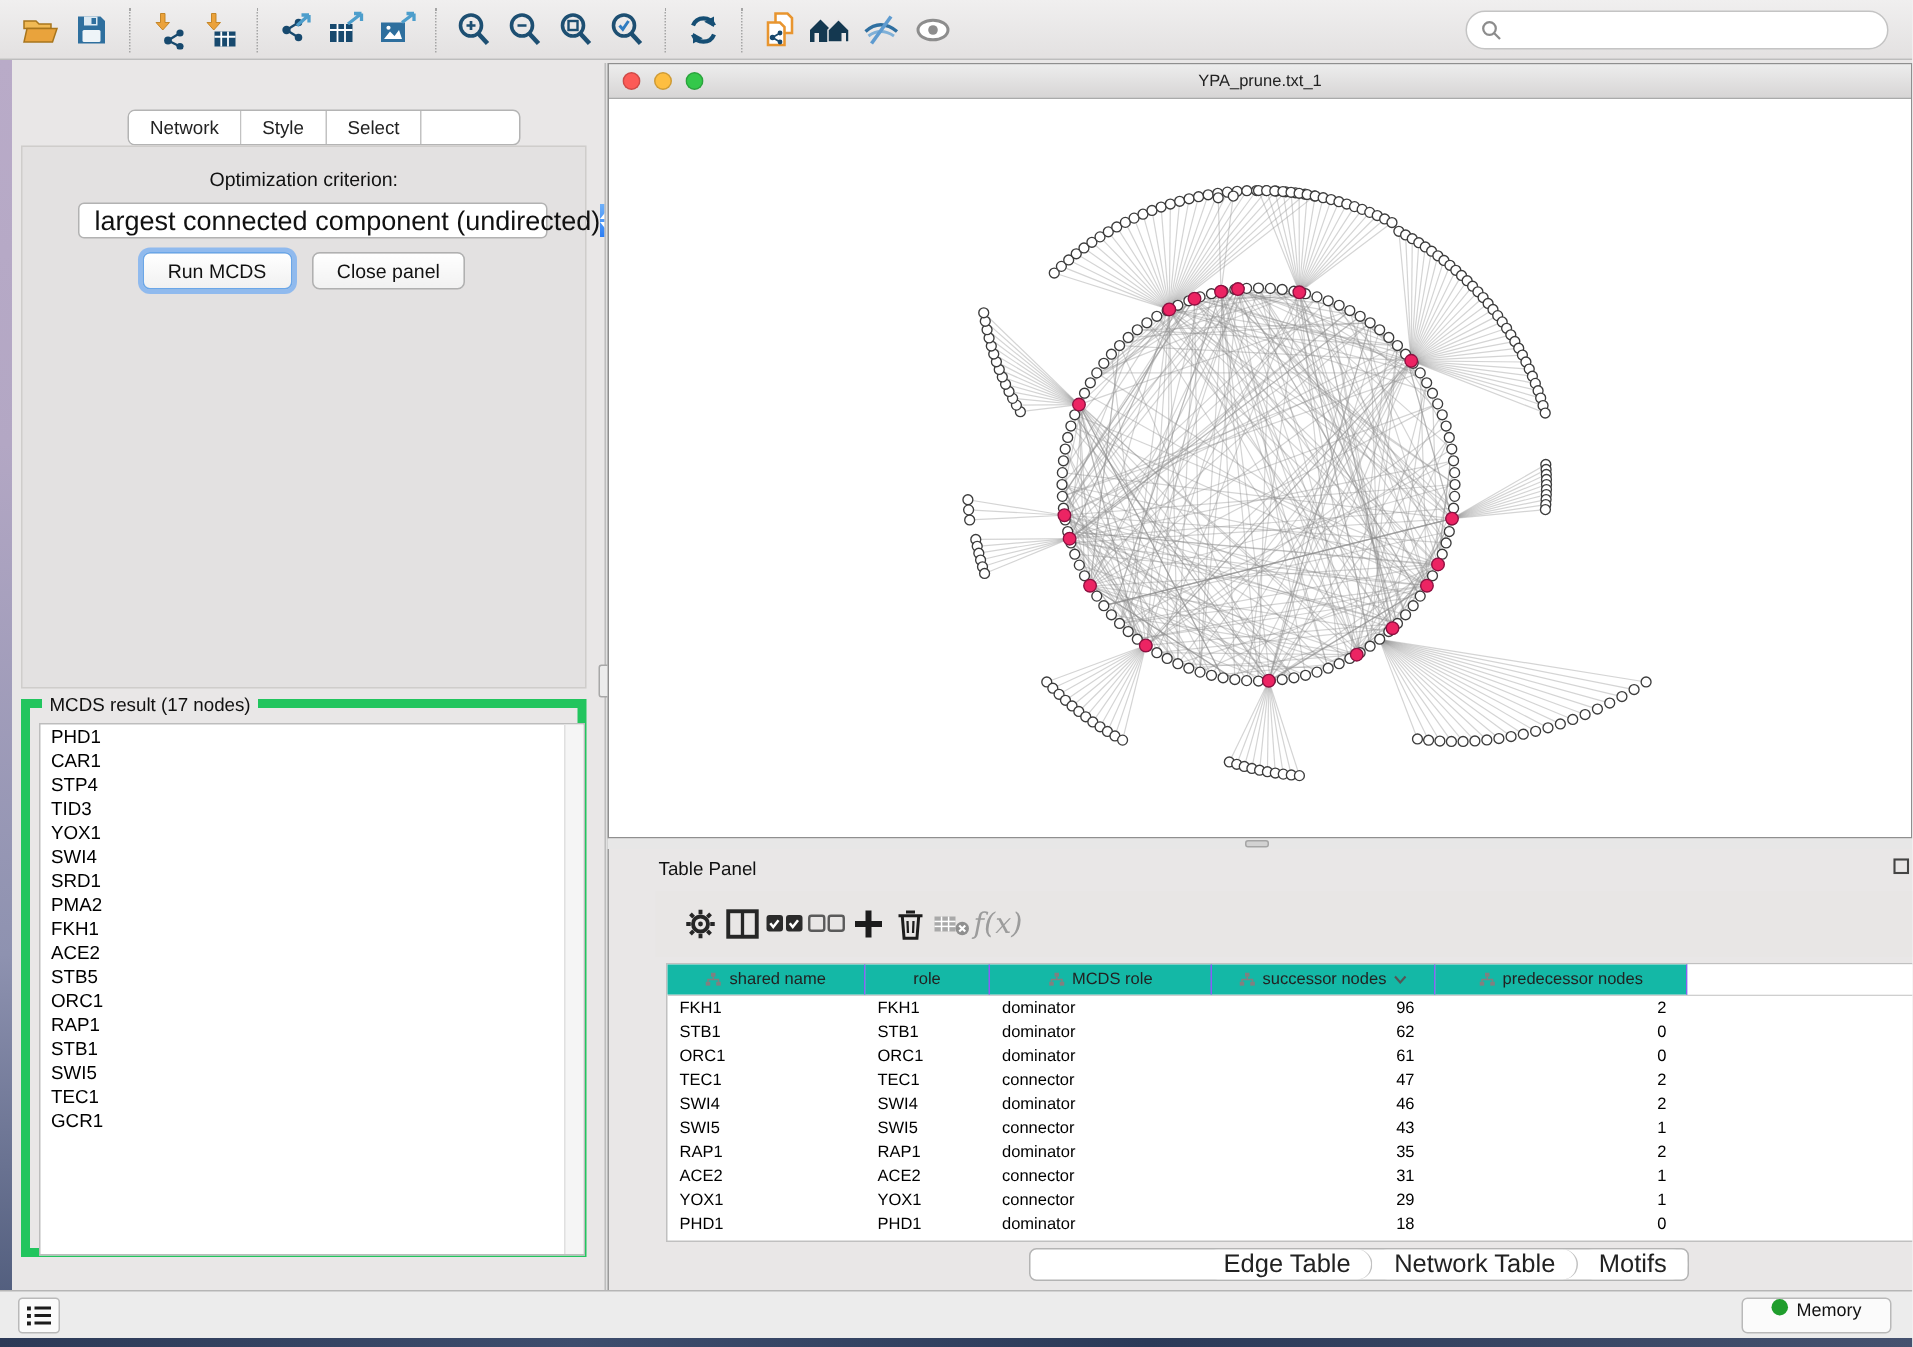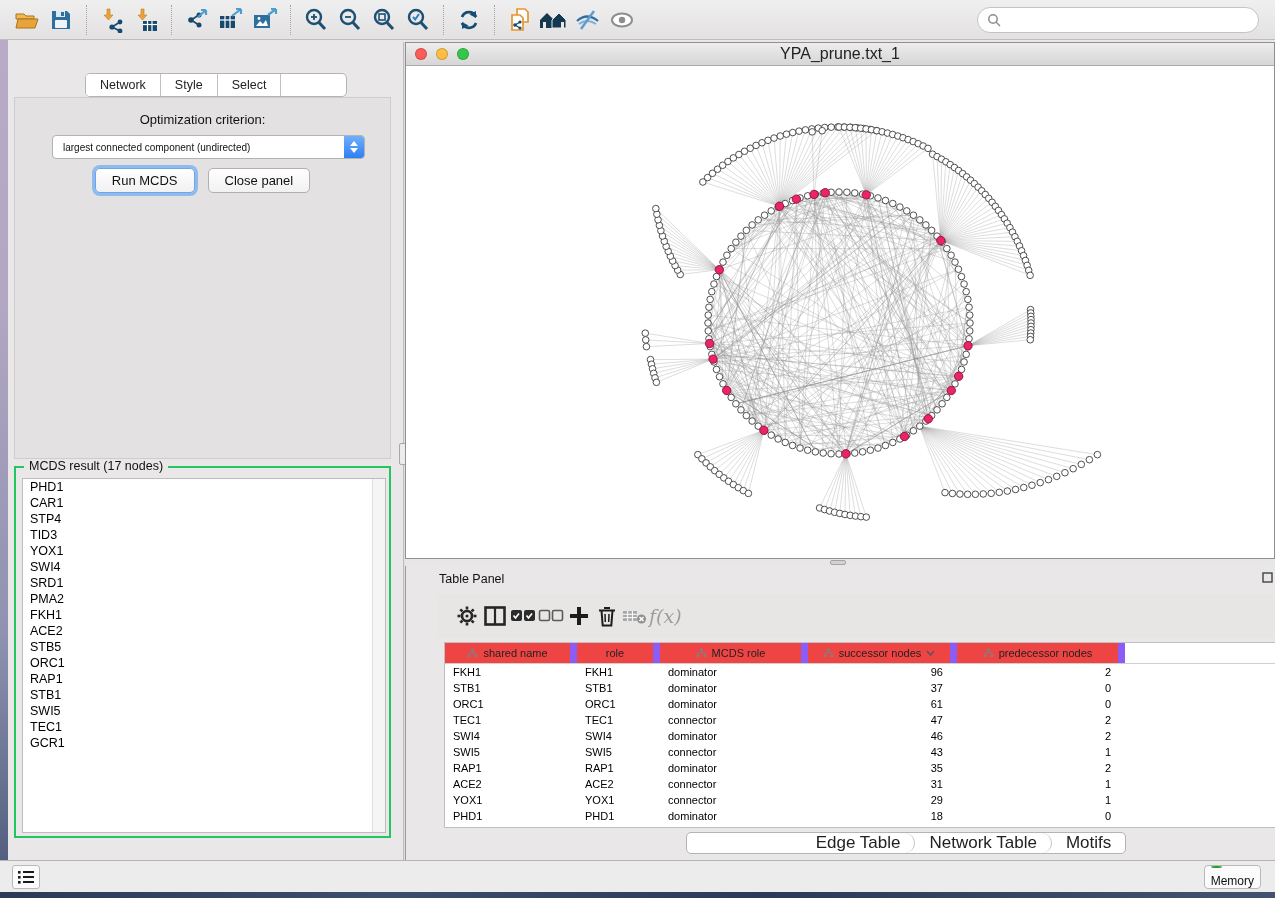--- a/index.html
+++ b/index.html
@@ -27,69 +27,69 @@
   .panel-titlebar { position:relative; height:26px; display:flex; align-items:center; padding:0 10px; }
   .panel-title { font-size:12.5px; color:#111; }
   .panel-ctrls { position:absolute; right:8px; top:6px; display:flex; gap:7px; align-items:center; }
   .tabsrow { position:absolute; left:77px; top:33px; height:24px; display:flex; border:1px solid #b4b4b4; border-radius:5px; overflow:hidden; background:#fff; }
   .seg { height:22px; display:flex; align-items:center; justify-content:center; font-size:12.5px; color:#222; background:#fff; border-right:1px solid #c2c2c2; padding:0 14px; }
   .seg:last-child { border-right:none; }
   .seg.active { background:#3b99fc; color:#fff;margin-top:37px; }
   .cp-inner { position:absolute; left:6px; top:57px; width:377px; height:362px; background:#e3e1e1; border:1px solid #cfcdcb; }
   .opt-label { margin-top:14px; text-align:center; font-size:13px; color:#111; }
   .dropdown { position:absolute; left:37px; top:37px; width:313px; height:24px; background:#fff; border:1px solid #b2b2b2; border-radius:4px; display:flex; align-items:center; }
-  .dropdown .val { flex:1; font-size:10px; padding-left:10px; color:#111; white-space:nowrap; }
+  .dropdown .val { flex:1; font-size:18px; padding-left:10px; color:#111; white-space:nowrap; }
   .dd-step { width:20px; height:22px; border-radius:0 3px 3px 0; background:linear-gradient(180deg,#6fb0f9,#2d7ff5); display:flex; flex-direction:column; align-items:center; justify-content:center; gap:2px; }
   .btnrow { position:absolute; left:0; top:70px; width:100%; display:flex; justify-content:center; gap:13px; }
   .pushbtn { height:25px; padding:0 16px; font-size:13px; color:#111; background:linear-gradient(180deg,#ffffff,#f1f1f1); border:1px solid #b0b0b0; border-radius:5px; display:flex; align-items:center; }
   .pushbtn.focused { box-shadow:0 0 0 3px rgba(77,155,250,.55); border-color:#6aa6e8; }
 
-  .mcds-group { position:absolute; left:6px; top:426px; width:377px; height:372px; border:2px solid #22c55e; }
+  .mcds-group { position:absolute; left:6px; top:426px; width:377px; height:372px; border:6px solid #22c55e; }
   .mcds-legend { position:absolute; left:8px; top:-9px; background:#e9e7e7; padding:0 5px; font-size:12.5px; color:#111; }
   .mcds-list { position:absolute; left:6px; top:10px; width:364px; height:355px; background:#fff; border:1px solid #bdbdbd; overflow:hidden; }
   .mcds-scroll { position:absolute; right:0; top:0; width:13px; height:100%; background:#f5f5f5; border-left:1px solid #e0e0e0; }
   .mcds-item { font-size:12.5px; line-height:16px; padding-left:7px; color:#000; }
 
   
   .vsplit { position:absolute; left:403px; top:42px; width:3px; height:818px; background:#e0e0e0; border-left:1px solid #bdbdbd; border-right:1px solid #9a9a9a; }
   .vsplit-handle { position:absolute; left:399px; top:443px; width:9px; height:22px; background:#ececec; border:1px solid #a8a8a8; border-radius:2px; }
   .hsplit { position:absolute; left:405px; top:559px; width:870px; height:7px; background:#e7e7e7; }
   .hsplit-handle { position:absolute; left:425px; top:1px; width:16px; height:5px; background:#d2d2d2; border:1px solid #a5a5a5; border-radius:2px; }
 
   
   .netframe { position:absolute; left:405px; top:42px; width:870px; height:517px; border:1px solid #8f8f8f; background:#fff; }
   .net-titlebar { height:23px; background:linear-gradient(180deg,#ededed,#d7d5d5); border-bottom:1px solid #aaa;
     display:flex; align-items:center; position:relative; }
   .lights { position:absolute; left:9px; top:5px; display:flex; gap:9px; }
   .light { width:12px; height:12px; border-radius:50%; border:1px solid rgba(0,0,0,.18); }
-  .net-title { width:100%; text-align:center; font-size:16px; color:#222; }
+  .net-title { width:100%; text-align:center; font-size:11px; color:#222; }
   .netcanvas { position:relative; width:868px; height:492px; background:#fff; overflow:hidden; }
 
   
   .tpanel { position:absolute; left:429px; top:566px; width:870px; height:294px; background:#e9e7e7; }
   .tp-toolbar { position:absolute; left:8px; top:28px; width:854px; height:44px; background:#e8e6e5; display:flex; align-items:center; padding-left:16px; }
   .tp-toolbar .tbtn { width:28px; }
   .fx { font-family:"DejaVu Serif", serif; font-style:italic; font-size:19px; color:#9c9c9c; }
   .ttable { position:absolute; left:15px; top:76px; width:847px; height:186px; background:#fff; border:1px solid #c0c0c0; }
   .thead { display:flex; height:21px; background:#f3f3f3; border-bottom:1px solid #cfcfcf; }
-  .th { display:flex; align-items:center; justify-content:center; gap:5px; font-size:11px; color:#222; border-right:7px solid #8b5cf6; background:#ef4444; }
+  .th { display:flex; align-items:center; justify-content:center; gap:5px; font-size:11px; color:#222; border-right:1px solid #8b5cf6; background:#14b8a6; }
   .c0{width:132px;} .c1{width:83px;} .c2{width:148px;} .c3{width:149px;} .c4{width:168px;justify-content:center;}
   .tbody { position:absolute; left:0; top:21px; width:831px; height:163px; overflow:hidden; }
   .trow { display:flex; height:16px; }
   .tcell { font-size:11px; line-height:16px; color:#000; padding-left:8px; white-space:nowrap; }
   .tcell.c3,.tcell.c4 { text-align:right; padding-right:14px; padding-left:0; }
   .tscroll { position:absolute; right:0; top:21px; width:14px; height:163px; background:#fafafa; border-left:1px solid #e0e0e0; }
   .tthumb { position:absolute; left:3px; top:4px; width:8px; height:88px; background:#b9b9b9; border-radius:4px; }
   .bottom-tabs { position:absolute; left:257px; top:266px; display:flex; border:1px solid #b4b4b4; border-radius:5px; overflow:hidden; background:#fff; height:22px; }
   .bottom-tabs .seg { height:20px; font-size:17px;border-radius:10px; }
 
   
   .statusbar { position:absolute; left:0; top:860px; width:1275px; height:32px; background:#ececec; border-top:1px solid #b5b5b5; }
   .sb-left { position:absolute; left:12px; top:4px; width:28px; height:24px; background:#fbfbfb; border:1px solid #b9b9b9; border-radius:3px; display:flex; align-items:center; justify-content:center; }
-  .sb-mem { position:absolute; right:14px; top:4px; height:24px; padding:0 6px; background:#fbfbfb; border:1px solid #b9b9b9; border-radius:4px; display:flex; align-items:flex-start; gap:6px; font-size:12px; color:#111;flex-direction:column; }
+  .sb-mem { position:absolute; right:14px; top:4px; height:24px; padding:0 19px; background:#fbfbfb; border:1px solid #b9b9b9; border-radius:4px; display:flex; align-items:flex-start; gap:6px; font-size:12px; color:#111; }
   .memdot { width:11px; height:11px; border-radius:50%; background:#1f9d2c; }
 </style>
 </head>
 <body>
 
 <div class="screen">
 
   <div class="toolbar">
     <div class="tbtn">
       <svg width="26" height="24" viewBox="0 0 26 24">
@@ -1205,21 +1205,21 @@
             <div class="tcell c0">FKH1</div>
             <div class="tcell c1">FKH1</div>
             <div class="tcell c2">dominator</div>
             <div class="tcell c3">96</div>
             <div class="tcell c4">2</div>
           </div>
           <div class="trow">
             <div class="tcell c0">STB1</div>
             <div class="tcell c1">STB1</div>
             <div class="tcell c2">dominator</div>
-            <div class="tcell c3">37</div>
+            <div class="tcell c3">62</div>
             <div class="tcell c4">0</div>
           </div>
           <div class="trow">
             <div class="tcell c0">ORC1</div>
             <div class="tcell c1">ORC1</div>
             <div class="tcell c2">dominator</div>
             <div class="tcell c3">61</div>
             <div class="tcell c4">0</div>
           </div>
           <div class="trow">

